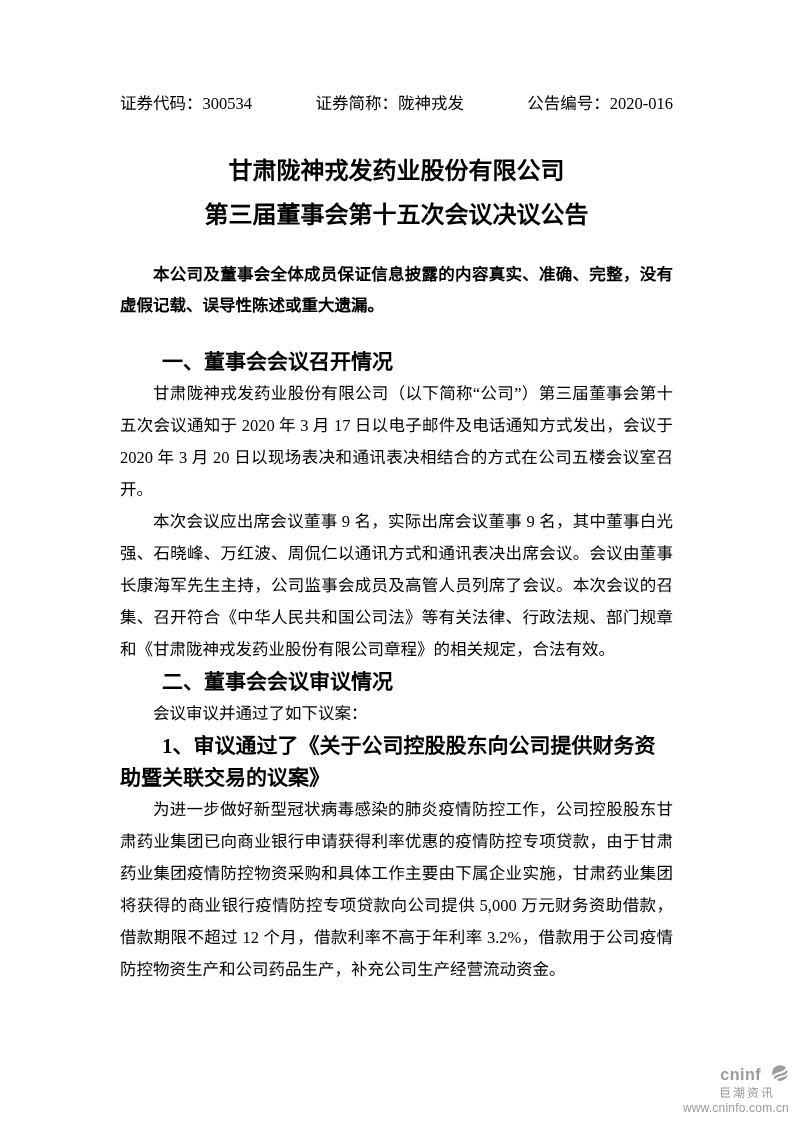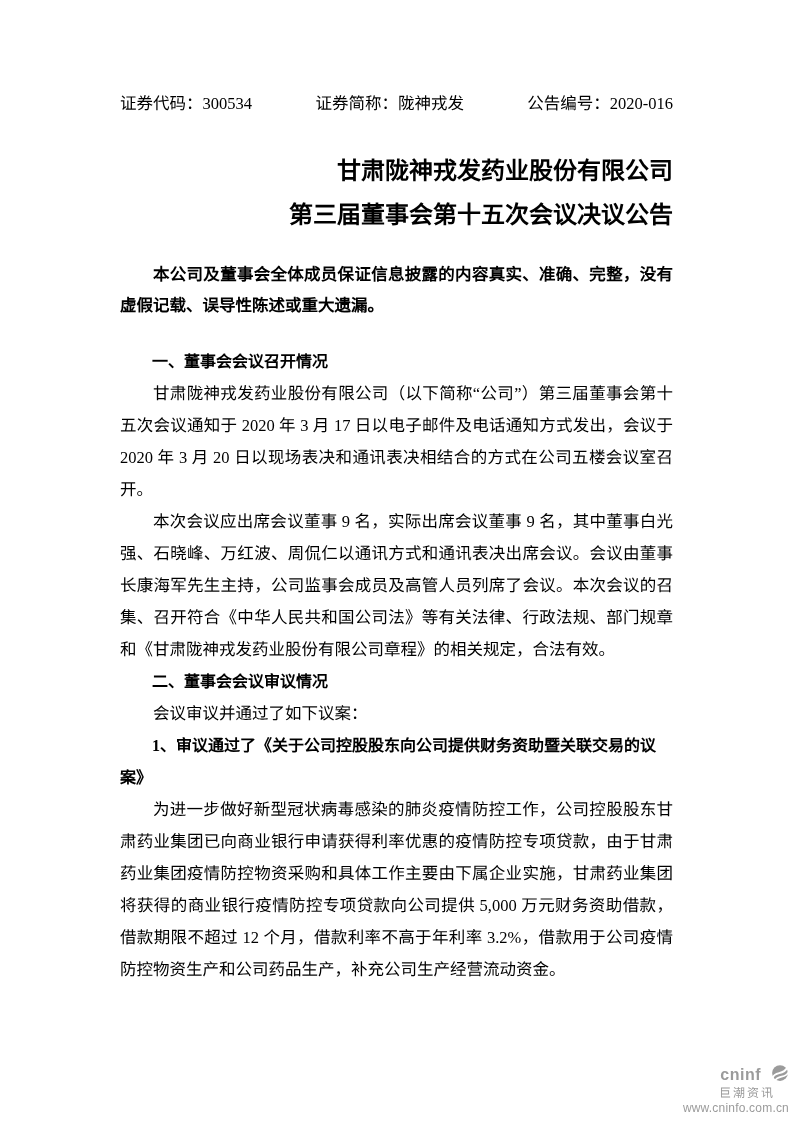--- a/index.html
+++ b/index.html
@@ -21,37 +21,37 @@
   .doc-header {
     display: flex;
     justify-content: space-between;
     margin-top: 93px;
     font-size: 16.5px;
     line-height: 22px;
     white-space: nowrap;
   }
   .doc-title {
     margin-top: 34px;
-    text-align: right;
+    text-align: center;
     font-weight: bold;
     font-size: 24px;
     line-height: 44px;
   }
   .statement {
     margin: 22px 0 0 0;
     font-weight: bold;
     font-size: 16.5px;
     line-height: 31px;
     text-indent: 2em;
     text-align: justify;
   }
   .body-text p { margin: 0; }
   .sec-head {
     font-weight: bold;
-    font-size: 16px;
+    font-size: 21px;
     line-height: 32px;
     text-indent: 2em;
   }
   .sec-head.first { margin-top: 25px !important; }
   .para {
     font-size: 16.5px;
     line-height: 32px;
     text-indent: 2em;
     text-align: justify;
   }

